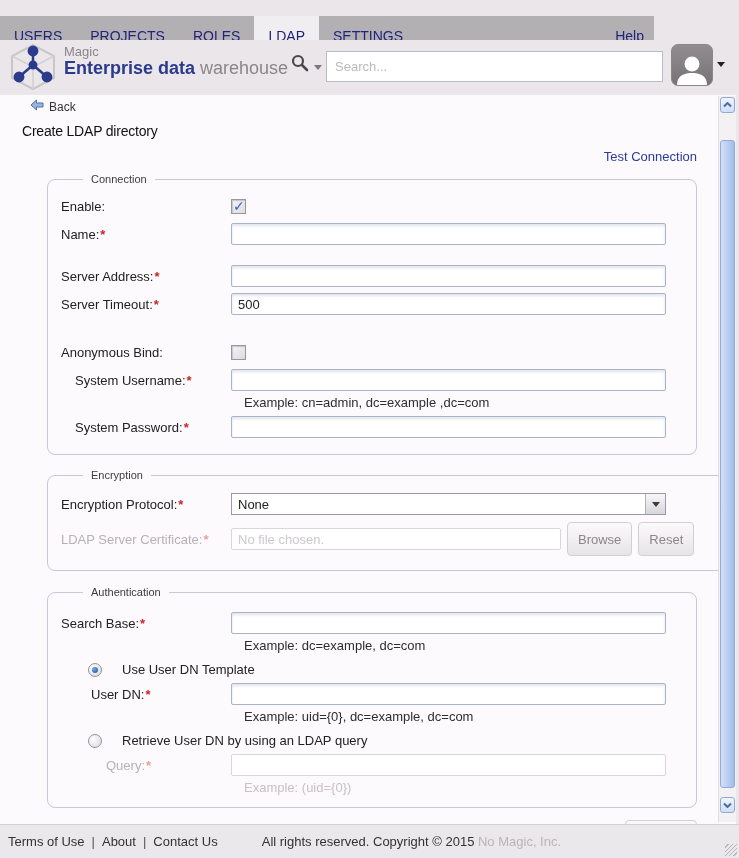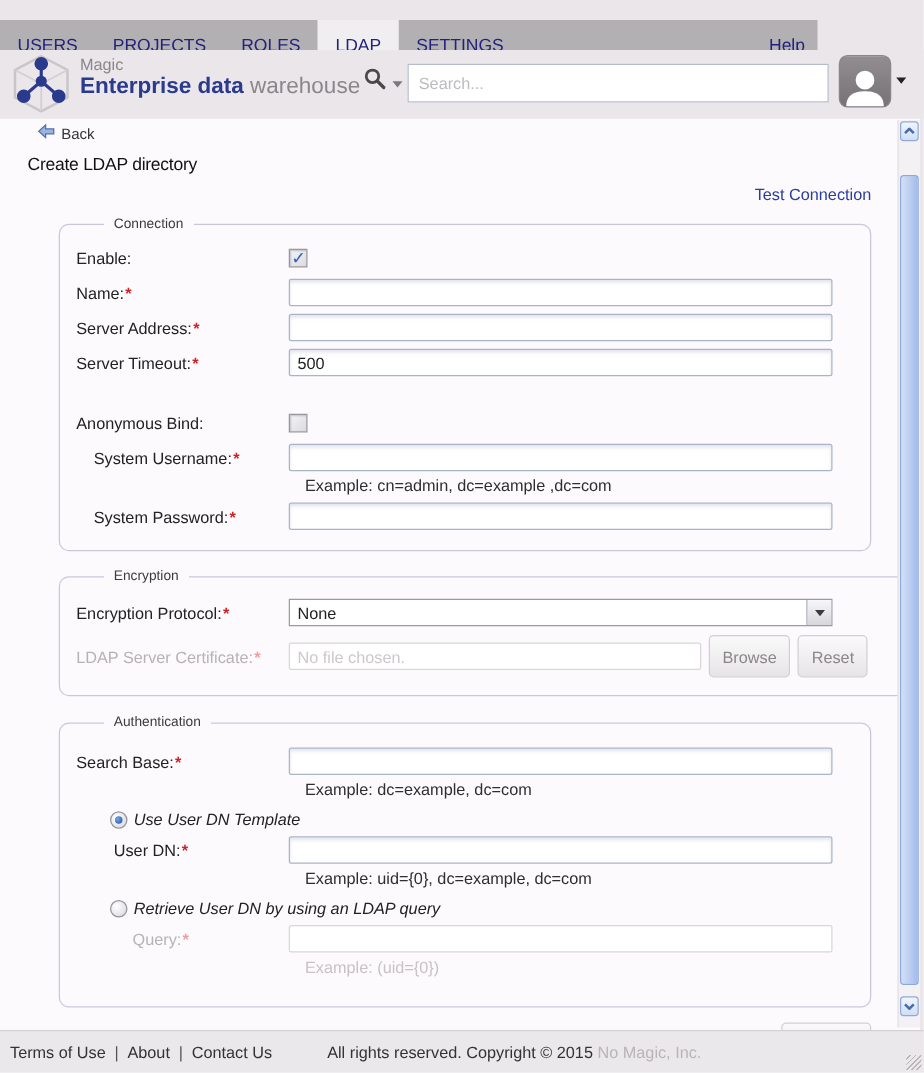--- a/index.html
+++ b/index.html
@@ -37,21 +37,21 @@
   .content{position:absolute;top:95px;left:0;width:739px;height:730px;background:#fcfafc;overflow:hidden;}
   .edge-strip{position:absolute;top:0;right:0;width:3px;height:100%;background:var(--c-header_bg,#eae6ea);}
   .back-row{margin:4px 0 0 30px;display:flex;align-items:center;gap:5px;font-size:12px;color:#333;cursor:pointer;width:70px;}
   h1.page-title{margin:9px 15px 0 22px;font-size:14px;font-weight:400;color:#111;letter-spacing:-0.2px;}
   .test-row{margin:8px 42px 0 47px;text-align:right;}
   .link{color:var(--c-link_blue,#2a3c9c);font-size:13px;text-decoration:none;cursor:pointer;}
   fieldset{width:650px;box-sizing:border-box;margin:0 0 0 47px;border:1px solid var(--c-fieldset_border,#c9c7dd);
     border-radius:8px;padding:0 30px 16px 13px;background:#fcfafc;}
   fieldset.fs1{margin-top:8px;}
   fieldset.fs2{margin-top:14px;padding-bottom:14px;}
-  fieldset.fs3{margin-top:15px;padding-bottom:24px;}
+  fieldset.fs3{margin-top:15px;padding-bottom:12px;}
   legend{font-size:11px;color:#3c3c3c;margin-left:22px;padding:0 8px;}
   .row{display:flex;align-items:center;}
   .lbl{width:170px;box-sizing:border-box;font-size:13px;color:#222;flex-shrink:0;}
   .lbl.ind1{padding-left:14px;}
   .lbl.ind2{padding-left:30px;}
   .lbl.ind3{padding-left:45px;}
   .lbl.dis{color:var(--c-disabled_text,#b6b2b6);}
   .req{color:var(--c-required_red,#cc2222);font-weight:bold;margin-left:1px;}
   .lbl.dis .req{color:#e8a0a0;}
   .txt{height:22px;width:435px;box-sizing:border-box;border:1px solid var(--c-input_border,#a9b4c9);border-radius:2px;
@@ -59,21 +59,21 @@
     box-shadow:inset 0 2px 3px rgba(150,160,185,.28);}
   .txt.dis{border-color:#dad6da;box-shadow:none;color:#ccc8cc;}
   .txt.dis::placeholder{color:#ccc8cc;}
   .txt.cert{width:330px;}
   .hint-row{margin:4px 0 0 183px;font-size:13px;color:#2e2e2e;}
   .hint-row.dis{color:#c6c2c6;}
   
   .cb{width:15px;height:15px;box-sizing:border-box;border:1px solid #98969e;display:inline-block;position:relative;cursor:pointer;
     background:linear-gradient(135deg,#f5f5f7,#dadae0);box-shadow:inset 1px 1px 1px rgba(120,130,150,.35);}
   .cb.checked::after{content:"\2713";position:absolute;left:1px;top:-2px;font-size:14px;font-weight:bold;color:#3565b5;}
-  .radio-row{display:flex;align-items:center;gap:5px;margin-left:27px;cursor:pointer;font-style:italic;}
+  .radio-row{display:flex;align-items:center;gap:20px;margin-left:27px;cursor:pointer;}
   .radio{width:14px;height:14px;box-sizing:border-box;border-radius:50%;border:1px solid #95939b;display:inline-block;position:relative;
     background:radial-gradient(circle at 35% 35%,#ffffff,#d6d6dc);cursor:pointer;flex-shrink:0;}
   .radio.checked::after{content:"";position:absolute;left:3px;top:3px;right:3px;bottom:3px;border-radius:50%;
     background:radial-gradient(circle at 35% 35%,#74a4e4,#1b4f9e);}
   .radio-label{font-size:13px;color:#222;}
   
   .select{width:435px;height:22px;box-sizing:border-box;border:1px solid #9b99a8;background:#fff;display:flex;cursor:pointer;}
   .select-value{flex:1;font-size:13px;color:#222;padding:3px 6px;overflow:hidden;white-space:nowrap;}
   .select-btn{width:19px;border-left:1px solid #b2b0ba;background:linear-gradient(#f7f7f9,#d7d7db);
     display:flex;align-items:center;justify-content:center;}
@@ -179,21 +179,21 @@
     <div class="row" style="margin-top:14px;">
       <span class="lbl"><span>Enable:</span></span>
       <span class="cb checked"></span>
     </div>
 
     <div class="row" style="margin-top:9px;">
       <span class="lbl"><span>Name:</span><span class="req">*</span></span>
       <input class="txt" type="text" value="" style="">
     </div>
 
-    <div class="row" style="margin-top:6px;">
+    <div class="row" style="margin-top:20px;">
       <span class="lbl"><span>Server Address:</span><span class="req">*</span></span>
       <input class="txt" type="text" value="" style="">
     </div>
 
     <div class="row" style="margin-top:6px;">
       <span class="lbl"><span>Server Timeout:</span><span class="req">*</span></span>
       <input class="txt" type="text" value="500" style="">
     </div>
 
     <div class="row" style="margin-top:30px;">

